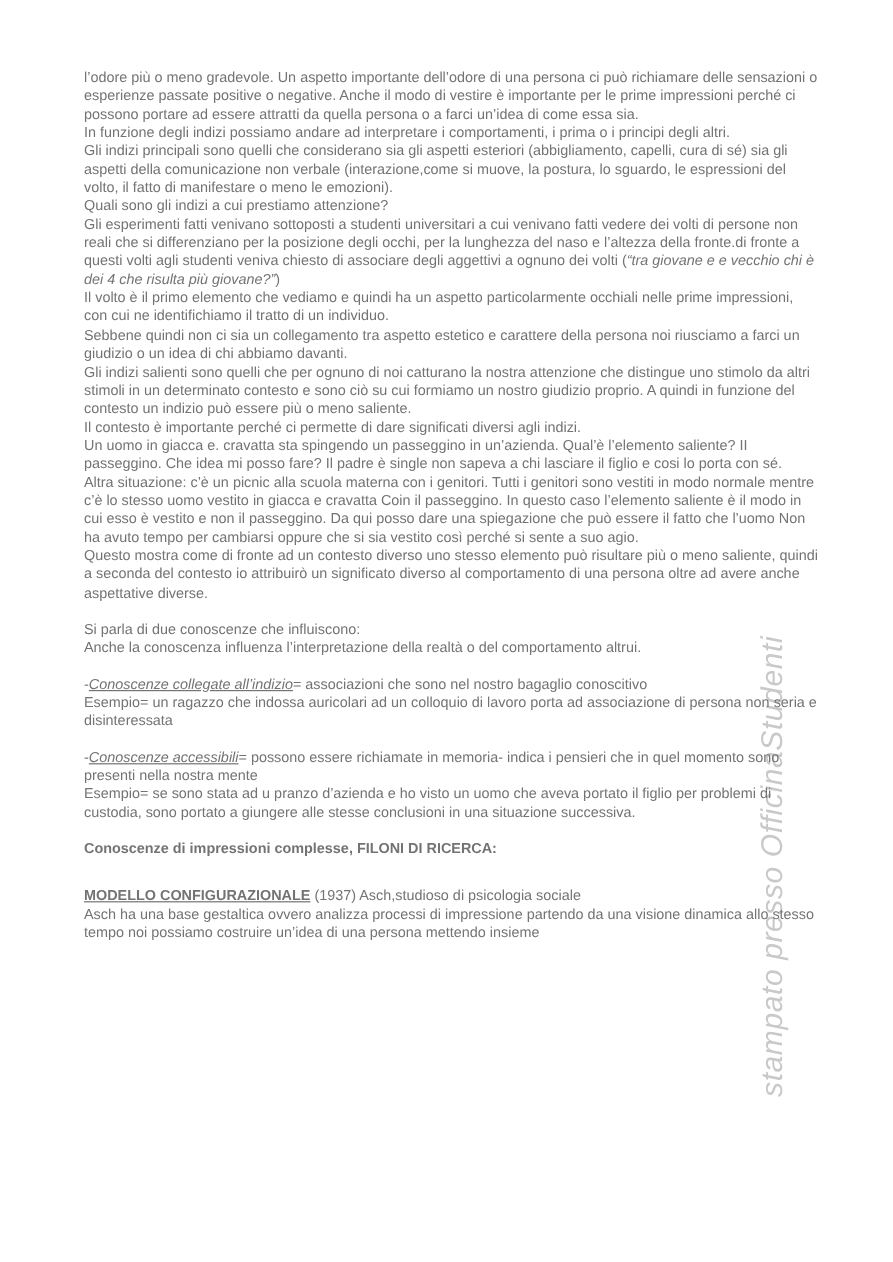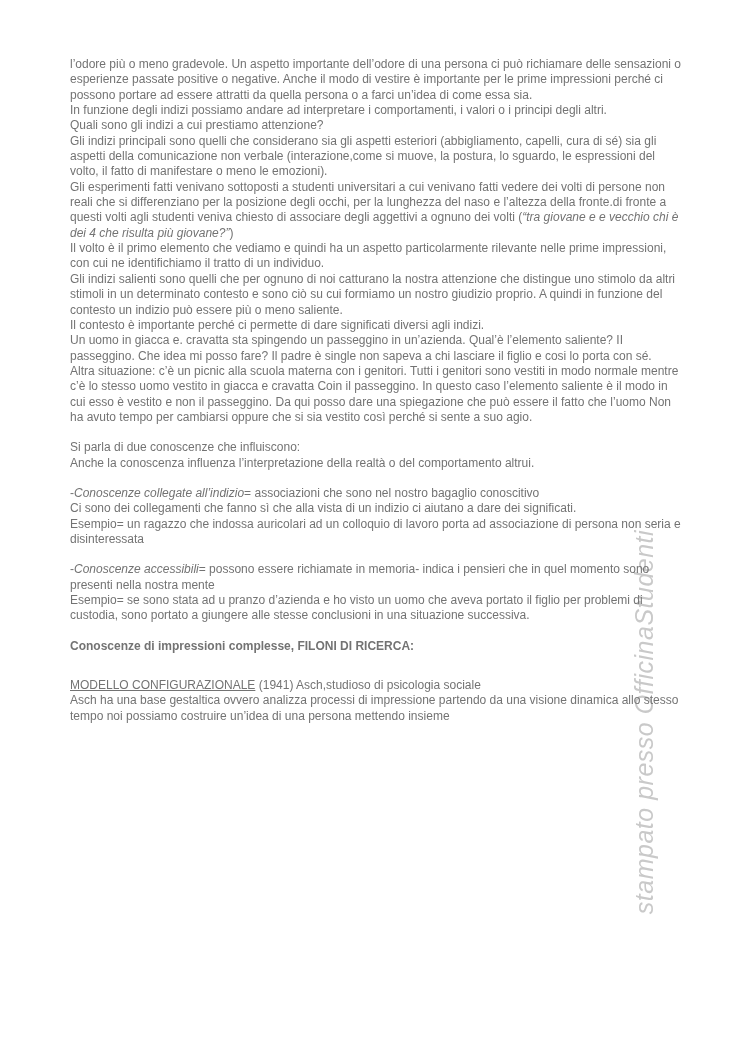--- a/index.html
+++ b/index.html
@@ -29,62 +29,63 @@
     width:612px;
     font-size:12px;
     line-height:15.34px;
     color:#737373;
     z-index:1;
   }
   .doc p{margin:0;padding:0;}
   .gap{height:15px;}
   .gap-lg{height:24px;}
   .it{font-style:italic;}
-  .itu{font-style:italic;}
+  .itu{font-style:italic;text-decoration:underline;}
   .b{font-weight:bold;}
-  .bu{font-weight:normal;text-decoration:underline;}
+  .bu{font-weight:bold;text-decoration:underline;}
 </style>
 </head>
 <body>
 
 <div class="page">
 
   <div class="watermark">stampato presso OfficinaStudenti</div>
 
   <div class="doc">
     <p>l’odore più o meno gradevole. Un aspetto importante dell’odore di una persona ci può richiamare delle sensazioni o esperienze passate positive o negative. Anche il modo di vestire è importante per le prime impressioni perché ci possono portare ad essere attratti da quella persona o a farci un’idea di come essa sia.</p>
-    <p>In funzione degli indizi possiamo andare ad interpretare i comportamenti, i valori o i principi degli altri.</p>
+    <p>In funzione degli indizi possiamo andare ad interpretare i comportamenti, i prima o i principi degli altri.</p>
+    <p>Gli indizi principali sono quelli che considerano sia gli aspetti esteriori (abbigliamento, capelli, cura di sé) sia gli aspetti della comunicazione non verbale (interazione,come si muove, la postura, lo sguardo, le espressioni del volto, il fatto di manifestare o meno le emozioni).</p>
     <p>Quali sono gli indizi a cui prestiamo attenzione?</p>
-    <p>Gli indizi principali sono quelli che considerano sia gli aspetti esteriori (abbigliamento, capelli, cura di sé) sia gli aspetti della comunicazione non verbale (interazione,come si muove, la postura, lo sguardo, le espressioni del volto, il fatto di manifestare o meno le emozioni).</p>
     <p><span>Gli esperimenti fatti venivano sottoposti a studenti universitari a cui venivano fatti vedere dei volti di persone non reali che si differenziano per la posizione degli occhi, per la lunghezza del naso e l’altezza della fronte.di fronte a questi volti agli studenti veniva chiesto di associare degli aggettivi a ognuno dei volti (</span><span class="it">“tra giovane e e vecchio chi è dei 4 che risulta più giovane?”</span><span>)</span></p>
-    <p>Il volto è il primo elemento che vediamo e quindi ha un aspetto particolarmente rilevante nelle prime impressioni, con cui ne identifichiamo il tratto di un individuo.</p>
+    <p>Il volto è il primo elemento che vediamo e quindi ha un aspetto particolarmente occhiali nelle prime impressioni, con cui ne identifichiamo il tratto di un individuo.</p>
+    <p>Sebbene quindi non ci sia un collegamento tra aspetto estetico e carattere della persona noi riusciamo a farci un giudizio  o un idea di chi abbiamo davanti.</p>
     <p>Gli indizi salienti sono quelli che per ognuno di noi catturano la nostra attenzione che distingue uno stimolo da altri stimoli in un determinato contesto e sono ciò su cui formiamo un nostro giudizio proprio. A quindi in funzione del contesto un indizio può essere più o meno saliente.</p>
     <p>Il contesto è importante perché ci permette di dare significati diversi agli indizi.</p>
     <p>Un uomo in giacca e. cravatta sta spingendo un passeggino in un’azienda. Qual’è l’elemento saliente? II passeggino. Che idea mi posso fare? Il padre è single non sapeva a chi lasciare il figlio e cosi lo porta con sé.</p>
     <p>Altra situazione: c’è un picnic alla scuola materna con i genitori. Tutti i genitori sono vestiti in modo normale mentre c’è lo stesso uomo vestito in giacca e cravatta Coin il passeggino. In questo caso l’elemento saliente è il modo in cui esso è vestito e non il passeggino. Da qui posso dare una spiegazione che può essere il fatto che l’uomo Non ha avuto tempo per cambiarsi oppure che si sia vestito così perché si sente a suo agio.</p>
+    <p>Questo mostra come di fronte ad un contesto diverso uno stesso elemento può risultare più o meno saliente, quindi a seconda del contesto io attribuirò un significato diverso al comportamento di una persona oltre ad avere anche aspettative diverse.</p>
 
     <div class="gap"></div>
 
     <p>Si parla di due conoscenze che influiscono:</p>
     <p>Anche la conoscenza influenza l’interpretazione della realtà o del comportamento altrui.</p>
 
     <div class="gap"></div>
 
     <p><span>-</span><span class="itu">Conoscenze collegate all’indizio</span><span>= associazioni che sono nel nostro bagaglio conoscitivo</span></p>
-    <p>Ci sono dei collegamenti che fanno sì che alla vista di un indizio ci aiutano a dare dei significati.</p>
     <p>Esempio= un ragazzo che indossa auricolari ad un colloquio di lavoro porta ad associazione di persona non seria e disinteressata</p>
 
     <div class="gap"></div>
 
     <p><span>-</span><span class="itu">Conoscenze accessibili</span><span>= possono essere richiamate in memoria- indica i pensieri che in quel momento sono presenti nella nostra mente</span></p>
     <p>Esempio= se sono stata ad u pranzo d’azienda e ho visto un uomo che aveva portato il figlio per problemi di custodia, sono portato a giungere alle stesse conclusioni in una situazione successiva.</p>
 
     <div class="gap"></div>
 
     <p class="b">Conoscenze di impressioni complesse, FILONI DI RICERCA:</p>
 
     <div class="gap-lg"></div>
 
-    <p><span class="bu">MODELLO CONFIGURAZIONALE</span><span> (1941) Asch,studioso di psicologia sociale</span></p>
+    <p><span class="bu">MODELLO CONFIGURAZIONALE</span><span> (1937) Asch,studioso di psicologia sociale</span></p>
     <p>Asch ha una base gestaltica ovvero analizza processi di impressione partendo da una visione dinamica allo stesso tempo noi possiamo costruire un’idea di una persona mettendo insieme</p>
   </div>
 
 </div>
 
 </body></html>

